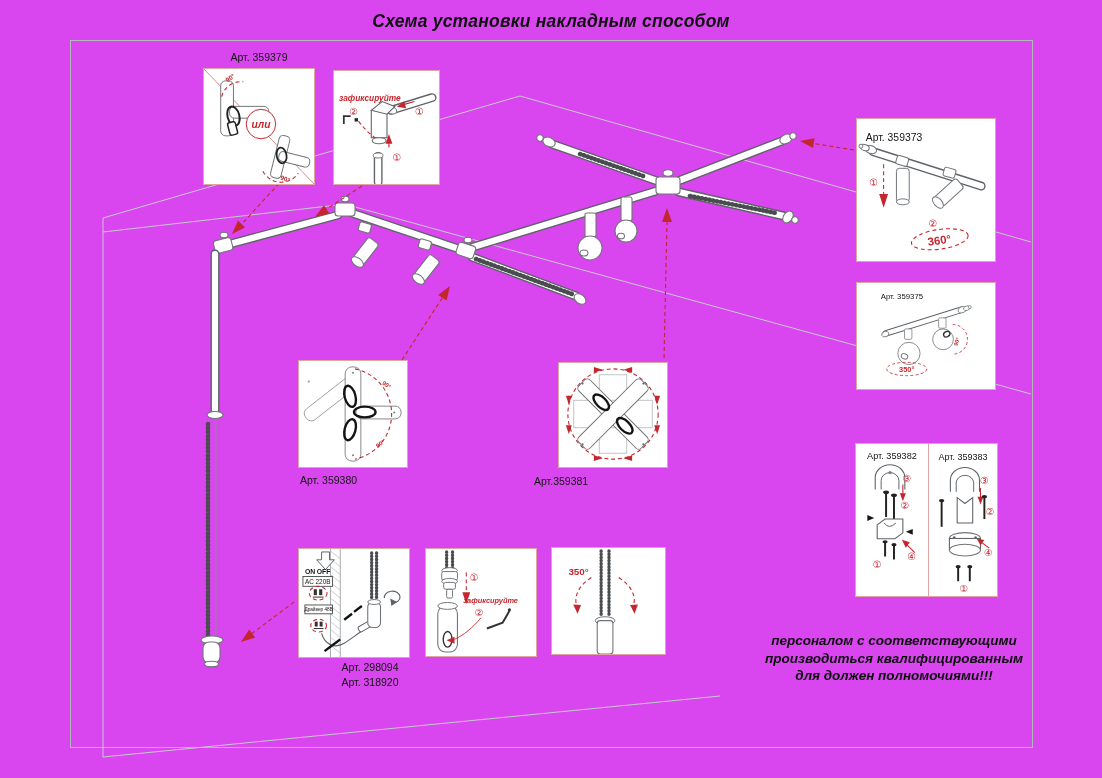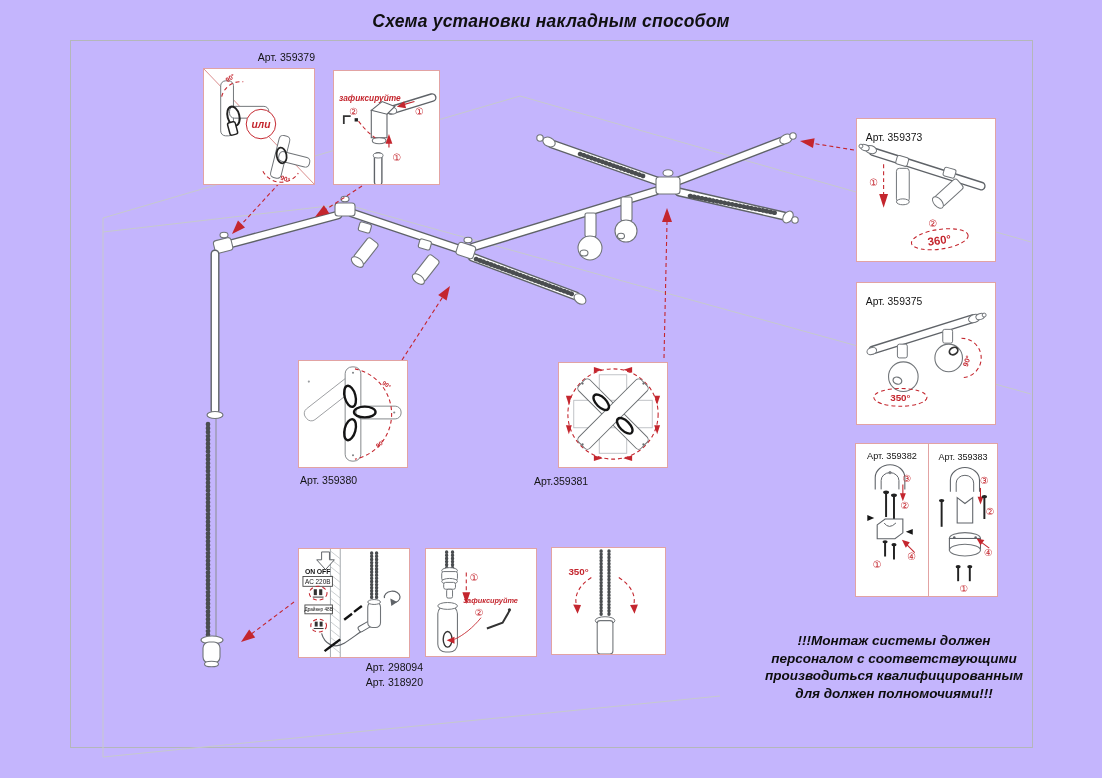--- a/index.html
+++ b/index.html
@@ -1,25 +1,25 @@
 <!DOCTYPE html>
 <html><head>
 <meta charset="utf-8">
 <style>
   html,body{margin:0;padding:0;background:#fff;}
-  .page{position:relative;width:1102px;height:778px;background:#c4b5fd;overflow:hidden;
+  .page{position:relative;width:1102px;height:778px;background:#d946ef;overflow:hidden;
         font-family:"Liberation Sans","DejaVu Sans",sans-serif;}
   .title{position:absolute;top:11px;left:0;width:100%;text-align:center;
          font-size:17.5px;font-weight:bold;font-style:italic;color:#101010;letter-spacing:.2px;}
   .frame{position:absolute;left:70px;top:40px;width:961px;height:706px;border:1px solid #b4b7ba;}
   svg.main{position:absolute;left:0;top:0;}
   .callout{position:absolute;border:1px solid #e2a3a3;background:#fff;box-sizing:border-box;}
   .callout svg{display:block;width:100%;height:100%;}
   .art-label{position:absolute;font-size:10.5px;color:#141414;}
-  .center{text-align:right;}
+  .center{text-align:center;}
   .warning{position:absolute;left:746px;top:632px;width:296px;text-align:center;
            font-weight:bold;font-style:italic;font-size:13.5px;line-height:17.5px;color:#0d0d0d;}
   
   .tO{stroke:#5f6368;stroke-width:9;stroke-linecap:round;fill:none;}
   .tI{stroke:#ffffff;stroke-width:6.2;stroke-linecap:round;fill:none;}
   .chain{stroke:#4a4d50;stroke-width:4.6;stroke-linecap:round;stroke-dasharray:.5 3.4;fill:none;}
   .chain-sm{stroke:#4a4d50;stroke-width:3.4;stroke-linecap:round;stroke-dasharray:.5 2.7;fill:none;}
   .gray{stroke:#707478;fill:#fff;}
   .rdash{stroke:#c4262e;stroke-dasharray:4 3;fill:none;stroke-width:1.1;}
   .rfill{fill:#c4262e;stroke:none;}
@@ -212,21 +212,21 @@
       </g>
       <path class="rdash" d="M27,46 L27,76" stroke-width="1"></path>
       <polygon class="rfill" points="27,90 22.5,76 31.5,76"></polygon>
       <text class="num" x="17" y="68">①</text>
       <text class="num" x="77" y="110">②</text>
       <ellipse class="rdash" cx="84" cy="122" rx="29" ry="10" transform="rotate(-8 84 122)"></ellipse>
       <text class="rtxt" x="84" y="127" font-size="11.5" text-anchor="middle" transform="rotate(-8 84 126)">360°</text>
     </svg>
   </div>
 
-  <div class="callout" style="left:856px;top:282px;width:140px;height:143px;">
+  <div class="callout" style="left:856px;top:282px;width:140px;height:108px;">
     <svg viewBox="0 0 140 143">
       <text class="btxt" x="9" y="22" font-size="10.5">Арт. 359375</text>
       <line x1="16" y1="68" x2="118" y2="36" class="tO" stroke-width="8.5"></line>
       <line x1="16" y1="68" x2="118" y2="36" class="tI" stroke-width="5.8"></line>
       <g class="gray" stroke-width="1">
         <ellipse cx="119" cy="36" rx="4" ry="6" transform="rotate(72 119 36)"></ellipse>
         <ellipse cx="125" cy="34" rx="3" ry="4.5" transform="rotate(72 125 34)"></ellipse>
         <circle cx="129" cy="32.5" r="2"></circle>
         <ellipse cx="15" cy="69" rx="3.5" ry="5" transform="rotate(72 15 69)"></ellipse>
         <rect x="41" y="62" width="10" height="14" rx="2"></rect>
@@ -452,19 +452,18 @@
       <rect x="46" y="74" width="16" height="34" rx="3" class="gray" stroke-width="1.1"></rect>
       <text class="rtxt" x="27" y="28" font-size="10" text-anchor="middle">350°</text>
       <path class="rdash" d="M40,30 C28,38 22,48 25,59" stroke-width="1.1"></path>
       <polygon class="rfill" points="26,67 21.5,57.5 29.5,58"></polygon>
       <path class="rdash" d="M68,30 C80,38 86,48 83,59" stroke-width="1.1"></path>
       <polygon class="rfill" points="84,67 79.5,58 87.5,57.5"></polygon>
     </svg>
   </div>
 
   <div class="warning">
-    <div>!!!Монтаж системы должен</div>
     <div>персоналом с соответствующими</div>
     <div>производиться квалифицированным</div>
     <div>для должен полномочиями!!!</div>
   </div>
 
 </div>
 
 </body></html>

